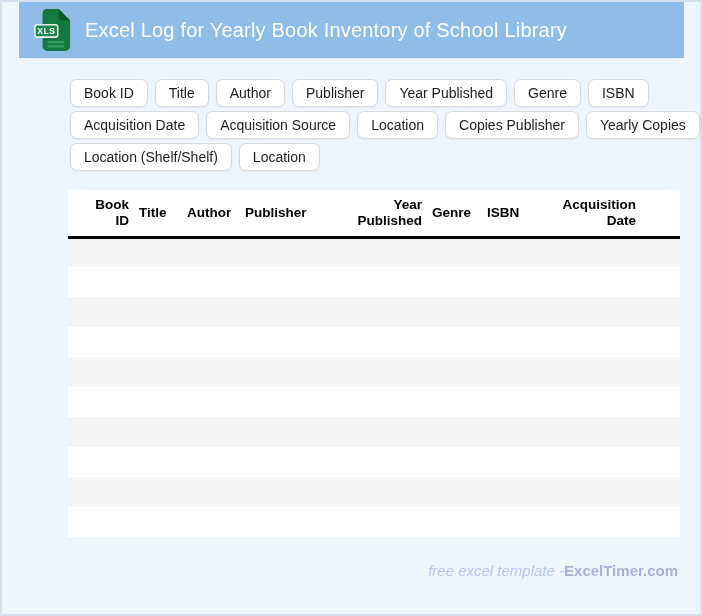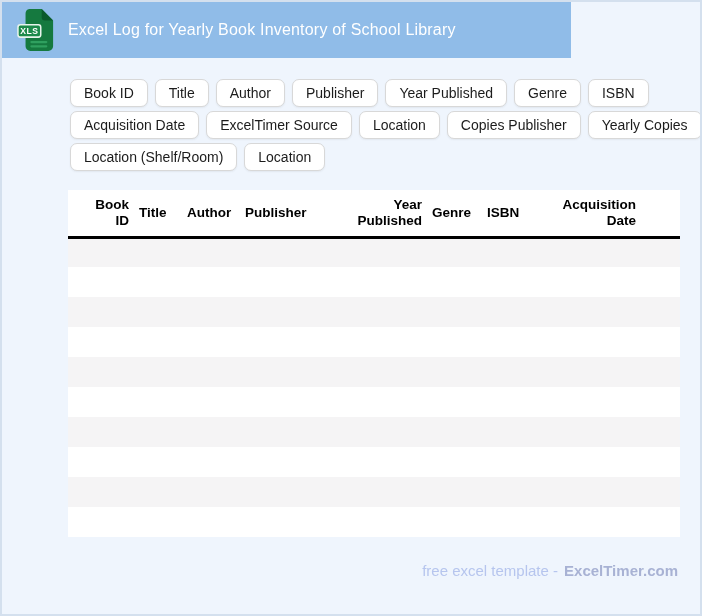--- a/index.html
+++ b/index.html
@@ -7,29 +7,30 @@
   .page {
     width: 702px; height: 616px;
     border: 2px solid #d4e0ee;
     background: #eff5fd;
     font-family: "Liberation Sans", "DejaVu Sans", sans-serif;
     overflow: hidden;
     position: relative;
   }
   
   .header-bar {
-    width: 569px; height: 56px;
+    width: 665px; height: 56px;
     background: #90bce8;
     display: flex; align-items: center;
     padding-left: 15px;
+    margin-left: 17px;
   }
   .file-icon { flex: 0 0 auto; display:block; }
   .page-title {
     margin: 0 0 0 13px;
-    font-size: 16px; font-weight: 500;
+    font-size: 20px; font-weight: 500;
     color: #ffffff; letter-spacing: .2px;
     white-space: nowrap;
   }
   
   .chips { margin: 21px 20px 0 68px; }
   .chip-row { display: flex; gap: 7px; margin-bottom: 4px; }
   .chip {
     background: #ffffff;
     border: 1px solid #d8d8d8;
     border-radius: 7px;
@@ -64,22 +65,22 @@
   th.c7 { text-align: right; padding-left: 20px; padding-right: 44px; }
   tbody td { height: 30px; padding: 0; }
   tbody tr:nth-child(odd)  { background: #f5f4f5; }
   tbody tr:nth-child(even) { background: #ffffff; }
   
   .footer {
     margin: 25px 22px 0 0;
     text-align: right;
     font-size: 15px;
   }
-  .footer-prefix { color: #b6c5ee; }
-  .footer-brand  { color: #a8b2d4; font-weight: bold; margin-left: 6px; text-decoration: none; cursor: pointer; text-align: center; }
+  .footer-prefix { color: #b6c5ee; font-style: italic; }
+  .footer-brand  { color: #a8b2d4; font-weight: bold; margin-left: 0; text-decoration: none; cursor: pointer; text-align: center; }
 </style>
 </head>
 <body>
 
 <div class="page">
 
   <div class="header-bar">
     <svg class="file-icon" width="38" height="44" viewBox="0 0 40 46" xmlns="http://www.w3.org/2000/svg">
       <path d="M13 1 h13 l12 12 v27 a5 5 0 0 1 -5 5 H14 a5 5 0 0 1 -5 -5 V6 a5 5 0 0 1 4 -5 z" fill="#15793f"></path>
       <path d="M26 1 l12 12 h-8.5 A3.5 3.5 0 0 1 26 9.5 z" fill="#0a5a2c"></path>
@@ -96,27 +97,27 @@
       <span class="chip">Book ID</span>
       <span class="chip">Title</span>
       <span class="chip">Author</span>
       <span class="chip">Publisher</span>
       <span class="chip">Year Published</span>
       <span class="chip">Genre</span>
       <span class="chip">ISBN</span>
     </div>
     <div class="chip-row">
       <span class="chip">Acquisition Date</span>
-      <span class="chip">ExcelTimer Source</span>
+      <span class="chip">Acquisition Source</span>
       <span class="chip">Location</span>
       <span class="chip">Copies Publisher</span>
       <span class="chip">Yearly Copies</span>
     </div>
     <div class="chip-row">
-      <span class="chip">Location (Shelf/Room)</span>
+      <span class="chip">Location (Shelf/Shelf)</span>
       <span class="chip">Location</span>
     </div>
   </div>
 
   <div class="table-wrap">
     <table>
       <colgroup>
         <col style="width:67px">
           <col style="width:47px">
           <col style="width:59px">

